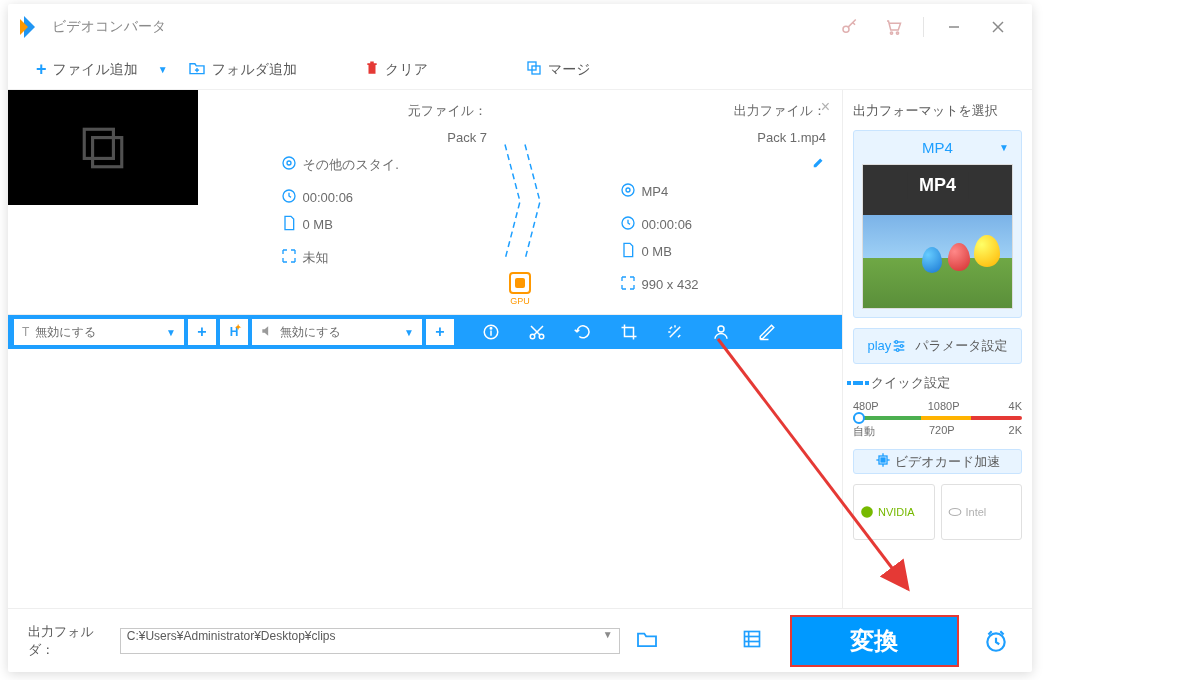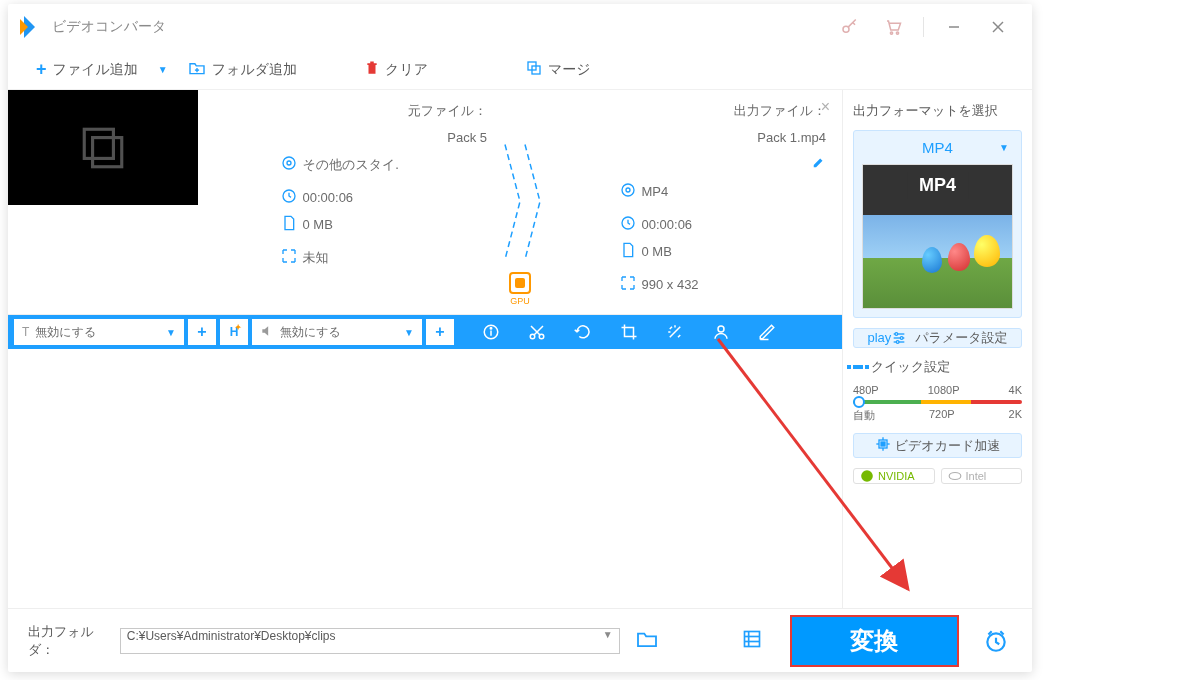--- a/index.html
+++ b/index.html
@@ -64,35 +64,35 @@
 .format-card { background: #e8f4ff; border: 1px solid #c8e4ff; border-radius: 3px; padding: 8px; cursor: pointer; }
 .format-head { display: flex; align-items: center; justify-content: center; gap: 8px; color: #1e9fff; font-size: 15px; position: relative; margin-bottom: 8px; }
 .format-head .chev { position: absolute; right: 4px; font-size: 10px; }
 .format-preview { width: 100%; height: 145px; background: linear-gradient(180deg,#333 0%, #333 35%, #7bb3e8 35%, #9ed0f5 65%, #6fa845 65%, #5a8f3a 100%); position: relative; border: 1px solid #ddd; }
 .mp4-badge { position: absolute; top: 6px; left: 50%; transform: translateX(-50%); background: #333; color: #fff; font-size: 18px; font-weight: bold; padding: 4px 12px; border-radius: 3px; }
 .balloon { position: absolute; width: 26px; height: 32px; border-radius: 50% 50% 50% 50% / 60% 60% 40% 40%; }
 .b1 { background: radial-gradient(circle at 30% 30%, #ff6, #ffb300); right: 12px; top: 70px; }
 .b2 { background: radial-gradient(circle at 30% 30%, #f88, #d32f2f); right: 42px; top: 78px; width: 22px; height: 28px; }
 .b3 { background: radial-gradient(circle at 30% 30%, #6cf, #1976d2); right: 70px; top: 82px; width: 20px; height: 26px; }
 
-.param-btn { background: #e8f4ff; border: 1px solid #c8e4ff; border-radius: 3px; display: flex; align-items: center; gap: 8px; font-size: 13px; color: #5a5a5a; cursor: pointer; justify-content: center; }
+.param-btn { background: #e8f4ff; border: 1px solid #c8e4ff; border-radius: 3px; padding: 8px; display: flex; align-items: center; gap: 8px; font-size: 13px; color: #5a5a5a; cursor: pointer; justify-content: center; }
 .param-btn .gear { color: #1e9fff; }
 
 .quick-section { }
 .quick-title { display: flex; align-items: center; gap: 8px; font-size: 13px; color: #5a5a5a; margin-bottom: 8px; }
 .quick-title .dot { width: 10px; height: 4px; background: #1e9fff; position: relative; }
 .quick-title .dot::before, .quick-title .dot::after { content: ""; position: absolute; width: 4px; height: 4px; background: #1e9fff; top: 0; }
 .quick-title .dot::before { left: -6px; } .quick-title .dot::after { right: -6px; }
 .slider-labels { display: flex; justify-content: space-between; font-size: 11px; color: #6b6b6b; }
 .slider-track { height: 4px; background: linear-gradient(90deg, #4caf50 0%, #4caf50 40%, #ffb300 40%, #ffb300 70%, #e53935 70%, #e53935 100%); margin: 4px 0; position: relative; border-radius: 2px; }
 .slider-handle { position: absolute; left: 0; top: -4px; width: 12px; height: 12px; background: #fff; border: 2px solid #1e9fff; border-radius: 50%; cursor: pointer; }
 
 .gpu-accel { background: #e8f4ff; border: 1px solid #c8e4ff; border-radius: 3px; padding: 2px; display: flex; align-items: center; gap: 4px; font-size: 13px; color: #5a5a5a; cursor: pointer; justify-content: center; }
 .vendor-row { display: flex; gap: 6px; }
-.vendor { flex: 1; border: 1px solid #e0e0e0; border-radius: 3px; padding: 0 6px; font-size: 11px; display: flex; align-items: center; gap: 4px; cursor: pointer; }
+.vendor { flex: 1; border: 1px solid #e0e0e0; border-radius: 3px; padding: 20px 6px; font-size: 11px; display: flex; align-items: center; gap: 4px; cursor: pointer; }
 .nvidia { color: #76b900; }
 .intel { color: #b0b0b0; }
 
 
 .bottom { height: 64px; border-top: 1px solid #eee; display: flex; align-items: center; padding: 0 20px; gap: 12px; }
 .out-label { font-size: 13px; color: #5a5a5a; }
 .out-path { flex: 0 0 500px; height: 26px; border: 1px solid #c8c8c8; font-size: 12px; padding: 0 6px; color: #5a5a5a; display: flex; align-items: flex-start; justify-content: space-between; cursor: pointer; }
 .out-path .chev { color: #8a8a8a; font-size: 10px; }
 .bottom-icon { color: #1e9fff; cursor: pointer; padding: 4px; }
 .bottom-spacer { flex: 1; }
@@ -182,21 +182,21 @@
         <div class="thumb">
           <svg width="50" height="50" viewBox="0 0 24 24" fill="none" stroke="#888" stroke-width="1.5">
               <rect x="3" y="3" width="14" height="14"></rect>
               <rect x="7" y="7" width="14" height="14"></rect>
             </svg>
         </div>
         <div class="file-info">
           <div class="info-col">
             <div class="info-line">
               <span>元ファイル：</span>
-              <span>Pack 5</span>
+              <span>Pack 7</span>
             </div>
             <div class="meta-row">
               <div class="meta-item">
                   <span class="icon-sm"><svg width="16" height="16" viewBox="0 0 24 24" fill="none" stroke="#1e9fff" stroke-width="2">
                       <circle cx="12" cy="12" r="9"></circle>
                       <circle cx="12" cy="12" r="3"></circle>
                     </svg></span>
                   <span>その他のスタイ.</span>
                 </div>
               <div class="meta-item">

